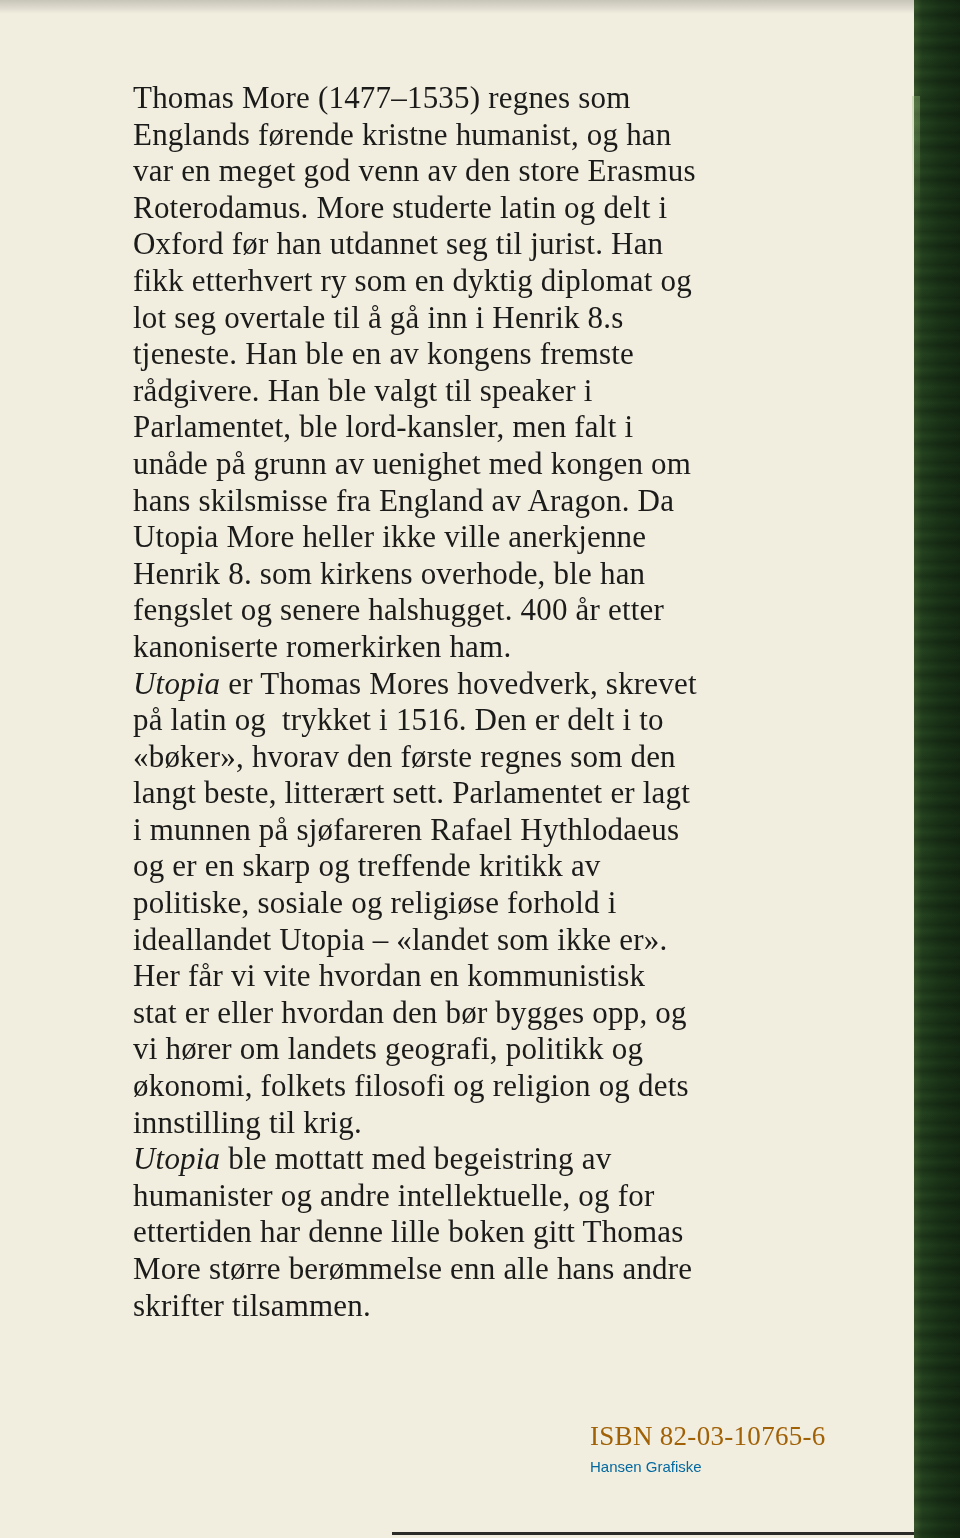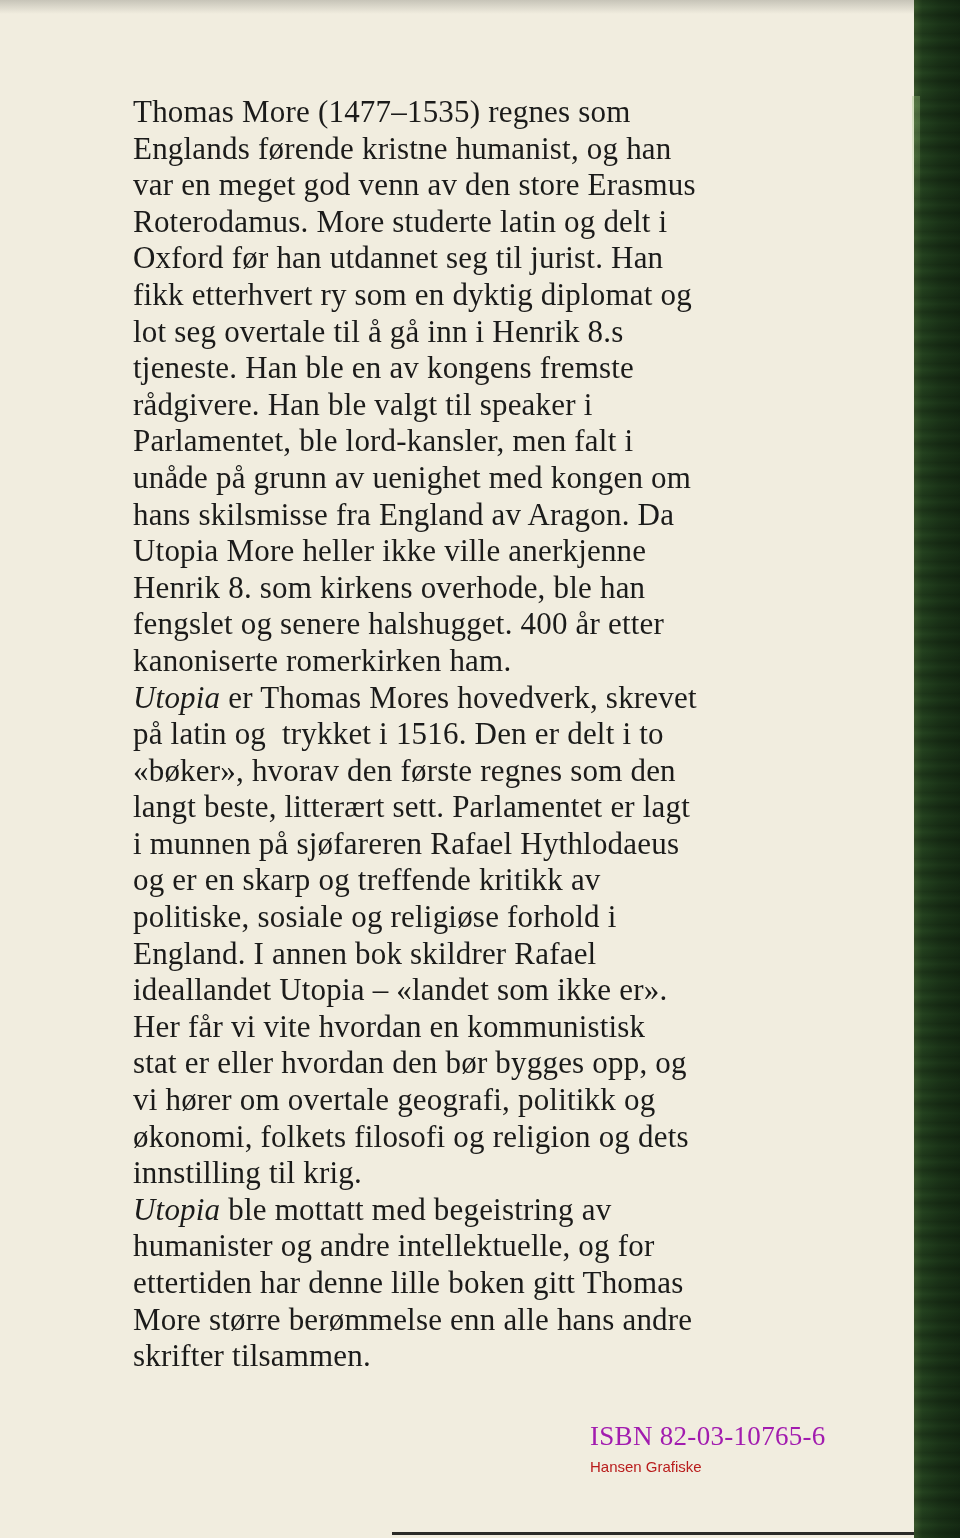--- a/index.html
+++ b/index.html
@@ -46,48 +46,48 @@
   .bottom-line {
     position: absolute;
     bottom: 3px;
     left: 392px;
     right: 46px;
     height: 3px;
     background: #2b2b27;
   }
   .text-block {
     position: absolute;
-    top: 94px;
+    top: 80px;
     left: 133px;
     width: 720px;
   }
   .text-line {
     font-size: 31px;
     line-height: 36.6px;
     letter-spacing: 0.2px;
     white-space: pre;
   }
   .text-line i {
     font-style: italic;
   }
   .footer {
     position: absolute;
     left: 590px;
     top: 1421px;
   }
   .isbn {
     font-size: 27px;
     letter-spacing: 0.3px;
-    color: #a21caf;
+    color: #a16207;
   }
   .printer {
     margin-top: 6px;
     font-family: "Liberation Sans", "DejaVu Sans", sans-serif;
     font-size: 15px;
-    color: #b91c1c;
+    color: #0369a1;
   }
 </style>
 </head>
 <body>
 
 <div class="page">
 
   <div class="top-shadow"></div>
 
   <div class="text-block">
@@ -107,25 +107,24 @@
       <div class="text-line">Henrik 8. som kirkens overhode, ble han</div>
       <div class="text-line">fengslet og senere halshugget. 400 år etter</div>
       <div class="text-line">kanoniserte romerkirken ham.</div>
       <div class="text-line"><i>Utopia</i> er Thomas Mores hovedverk, skrevet</div>
       <div class="text-line">på latin og  trykket i 1516. Den er delt i to</div>
       <div class="text-line">«bøker», hvorav den første regnes som den</div>
       <div class="text-line">langt beste, litterært sett. Parlamentet er lagt</div>
       <div class="text-line">i munnen på sjøfareren Rafael Hythlodaeus</div>
       <div class="text-line">og er en skarp og treffende kritikk av</div>
       <div class="text-line">politiske, sosiale og religiøse forhold i</div>
-      <div class="text-line">England. I annen bok skildrer Rafael</div>
       <div class="text-line">ideallandet Utopia – «landet som ikke er».</div>
       <div class="text-line">Her får vi vite hvordan en kommunistisk</div>
       <div class="text-line">stat er eller hvordan den bør bygges opp, og</div>
-      <div class="text-line">vi hører om overtale geografi, politikk og</div>
+      <div class="text-line">vi hører om landets geografi, politikk og</div>
       <div class="text-line">økonomi, folkets filosofi og religion og dets</div>
       <div class="text-line">innstilling til krig.</div>
       <div class="text-line"><i>Utopia</i> ble mottatt med begeistring av</div>
       <div class="text-line">humanister og andre intellektuelle, og for</div>
       <div class="text-line">ettertiden har denne lille boken gitt Thomas</div>
       <div class="text-line">More større berømmelse enn alle hans andre</div>
       <div class="text-line">skrifter tilsammen.</div>
     </div>
 
   <div class="footer">

